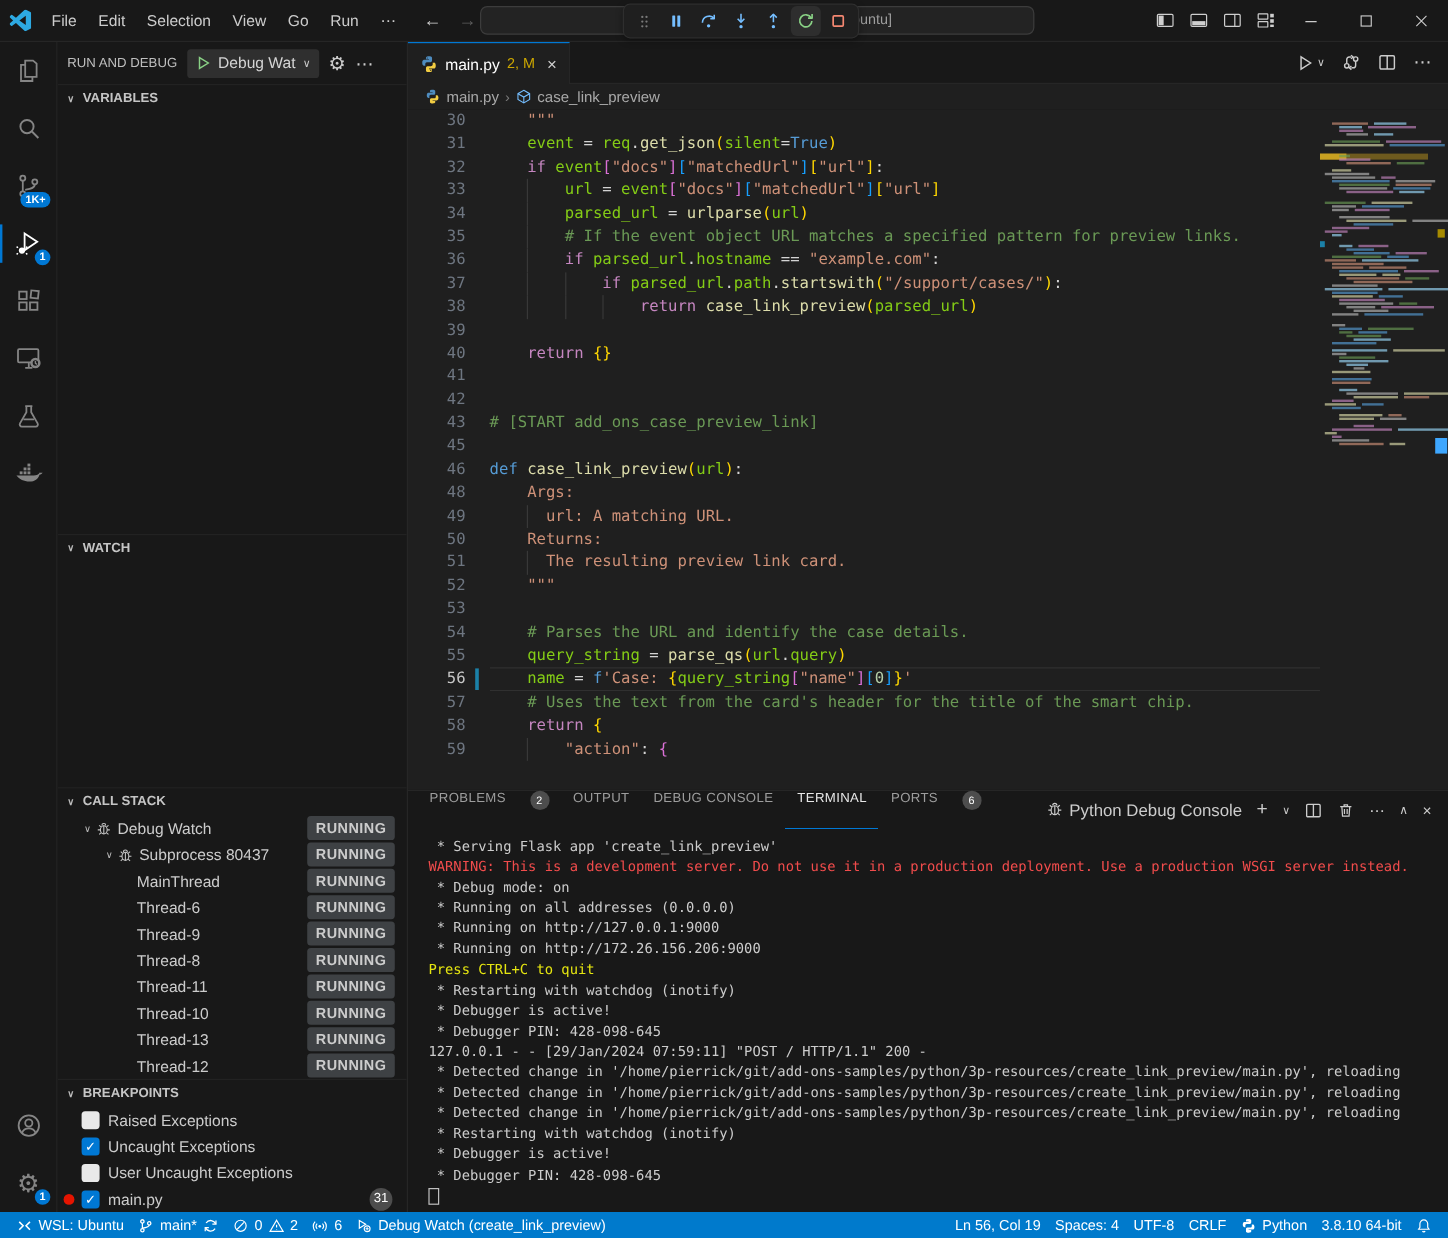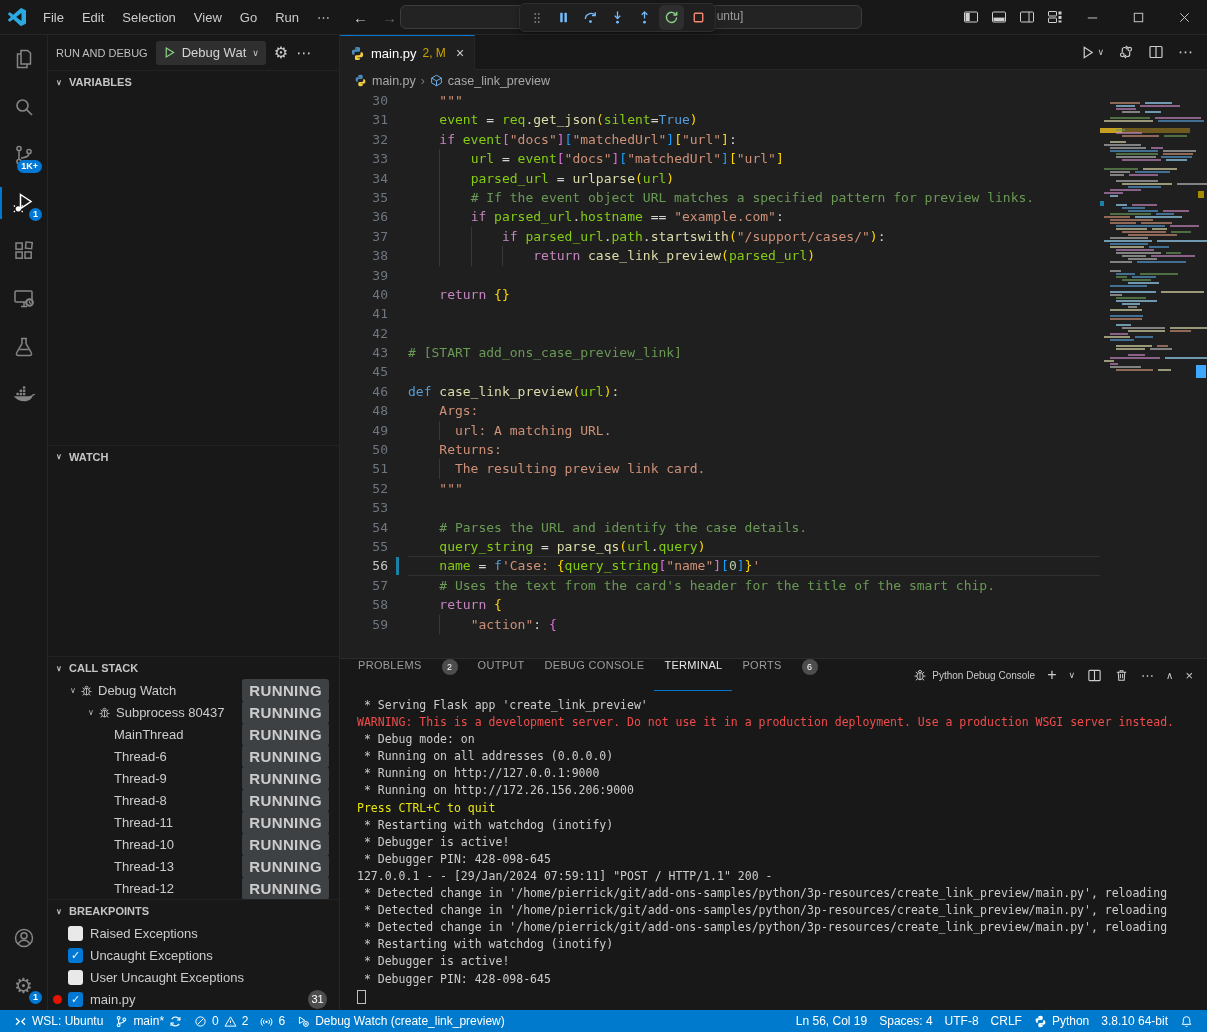--- a/index.html
+++ b/index.html
@@ -42,21 +42,21 @@
   .sb-more{font-size:15px;color:#cccccc}
   .sect{border-top:1px solid #222}
   .sect-h{height:22px;display:flex;align-items:center;gap:4px;padding-left:5px;font-size:11px;font-weight:bold;color:#c5c5c5}
   .chev{font-size:8px;color:#bbb;width:12px;text-align:center}
   #sect-variables{height:379px}
   #sect-watch{height:214px}
   .tree-row{height:22px;display:flex;align-items:center;font-size:13px;color:#cccccc;padding-right:10px}
   .tree-row .chev{width:14px}
   .d1{padding-left:18px}.d2{padding-left:36px}.d3{padding-left:66px}
   .bugicon{margin-right:5px;display:flex}
-  .runbadge{margin-left:auto;background:#3e4144;color:#cccccc;font-size:15px;font-weight:bold;letter-spacing:.4px;
+  .runbadge{margin-left:auto;background:#3e4144;color:#cccccc;font-size:12px;font-weight:bold;letter-spacing:.4px;
     padding:3px 7px;border-radius:3px}
   .bp-row{height:22px;display:flex;align-items:center;padding-left:20px;font-size:13px;position:relative}
   .cb{width:15px;height:15px;border-radius:3px;background:#e9e9e9;margin-right:7px;flex:none;
     display:flex;align-items:center;justify-content:center;font-size:11px;color:#fff}
   .cb.checked{background:#0078d4}
   .bp-reddot{position:absolute;left:5px;top:7px;width:9px;height:9px;border-radius:50%;background:#e51400}
   .bp-count{margin-left:auto;margin-right:12px;width:19px;height:19px;border-radius:50%;background:#4d4d4d;
     color:#fff;font-size:11px;display:flex;align-items:center;justify-content:center}
   
   .editorcol{flex:1;display:flex;flex-direction:column;min-width:0}
@@ -93,21 +93,21 @@
   .r-y{position:absolute;top:100px;left:3px;width:6px;height:7px;background:#a68a00}
   .r-b{position:absolute;top:274px;left:1px;width:10px;height:13px;background:#3ea7ff}
   
   .panel{height:352px;background:#181818;border-top:1px solid #2b2b2b;display:flex;flex-direction:column}
   .paneltabs{height:32px;display:flex;align-items:center;padding-left:8px;flex:none}
   .ptab{height:100%;display:flex;align-items:flex-start;gap:20px;padding:0 10px;font-size:11px;letter-spacing:.3px;color:#9d9d9d}
   .ptab.active{color:#e7e7e7;box-shadow:inset 0 -1px 0 #0078d4}
   .pbadge{background:#4d4d4d;color:#fff;font-size:9px;min-width:16px;height:16px;border-radius:8px;
     display:flex;align-items:center;justify-content:center;padding:0 3px}
   .pright{margin-left:auto;display:flex;align-items:center;gap:12px;padding-right:14px;color:#ccc}
-  .pterm-label{font-size:10px;color:#cccccc;display:flex;align-items:center;gap:5px}
+  .pterm-label{font-size:14px;color:#cccccc;display:flex;gap:5px}
   .picon{font-size:13px;color:#ccc}
   .terminal{flex:1;padding:6px 0 0 17px;overflow:hidden}
   .tl{font:11.5px/17.1px "DejaVu Sans Mono",monospace;white-space:pre;color:#cccccc}
   .t-r{color:#f14c4c}.t-y{color:#e5e510}
   .tcursor{width:9px;height:14px;border:1px solid #c0c0c0;margin-top:2px}
   
   .statusbar{height:22px;background:#007acc;display:flex;align-items:center;padding:0 8px;color:#fff}
   .sb-item{display:flex;align-items:center;gap:5px;padding:0 6px;font-size:12px;white-space:nowrap}
   .sb-rightgrp{margin-left:auto;display:flex;align-items:center}
   .s-ic{flex:none}

